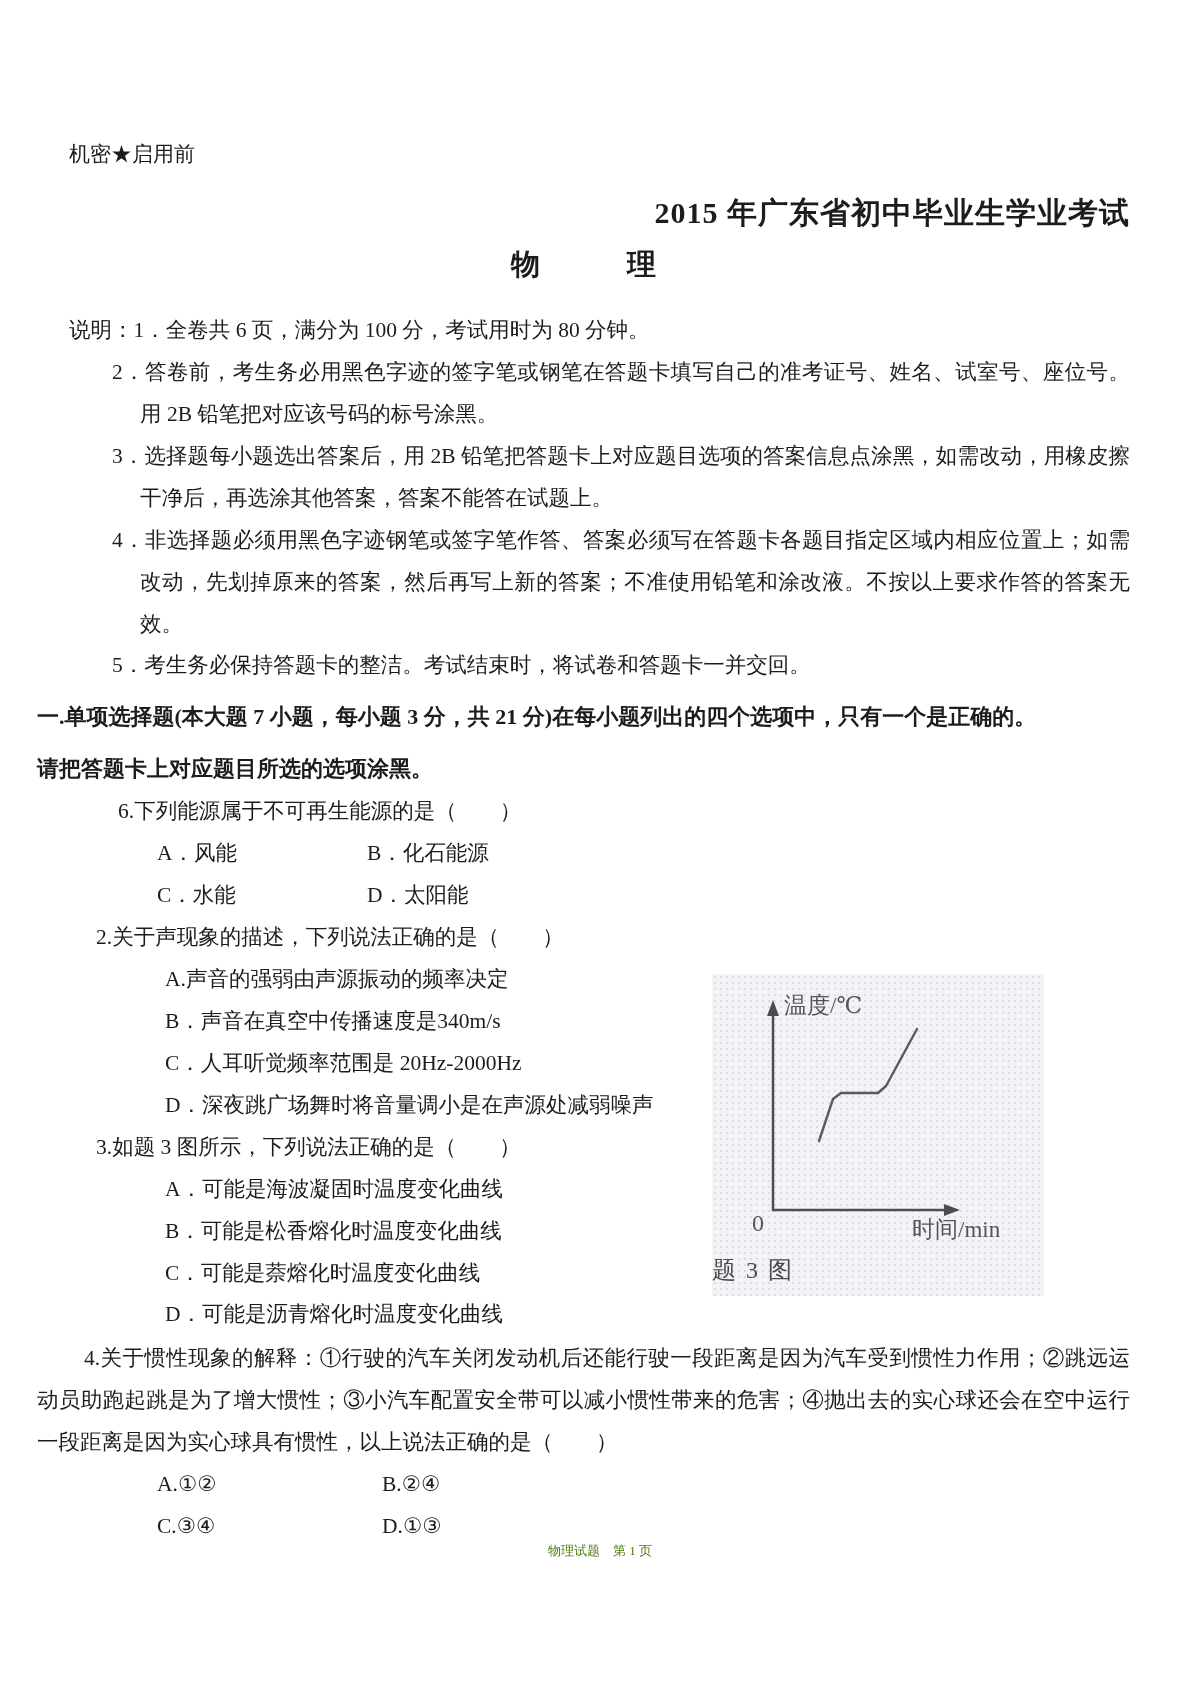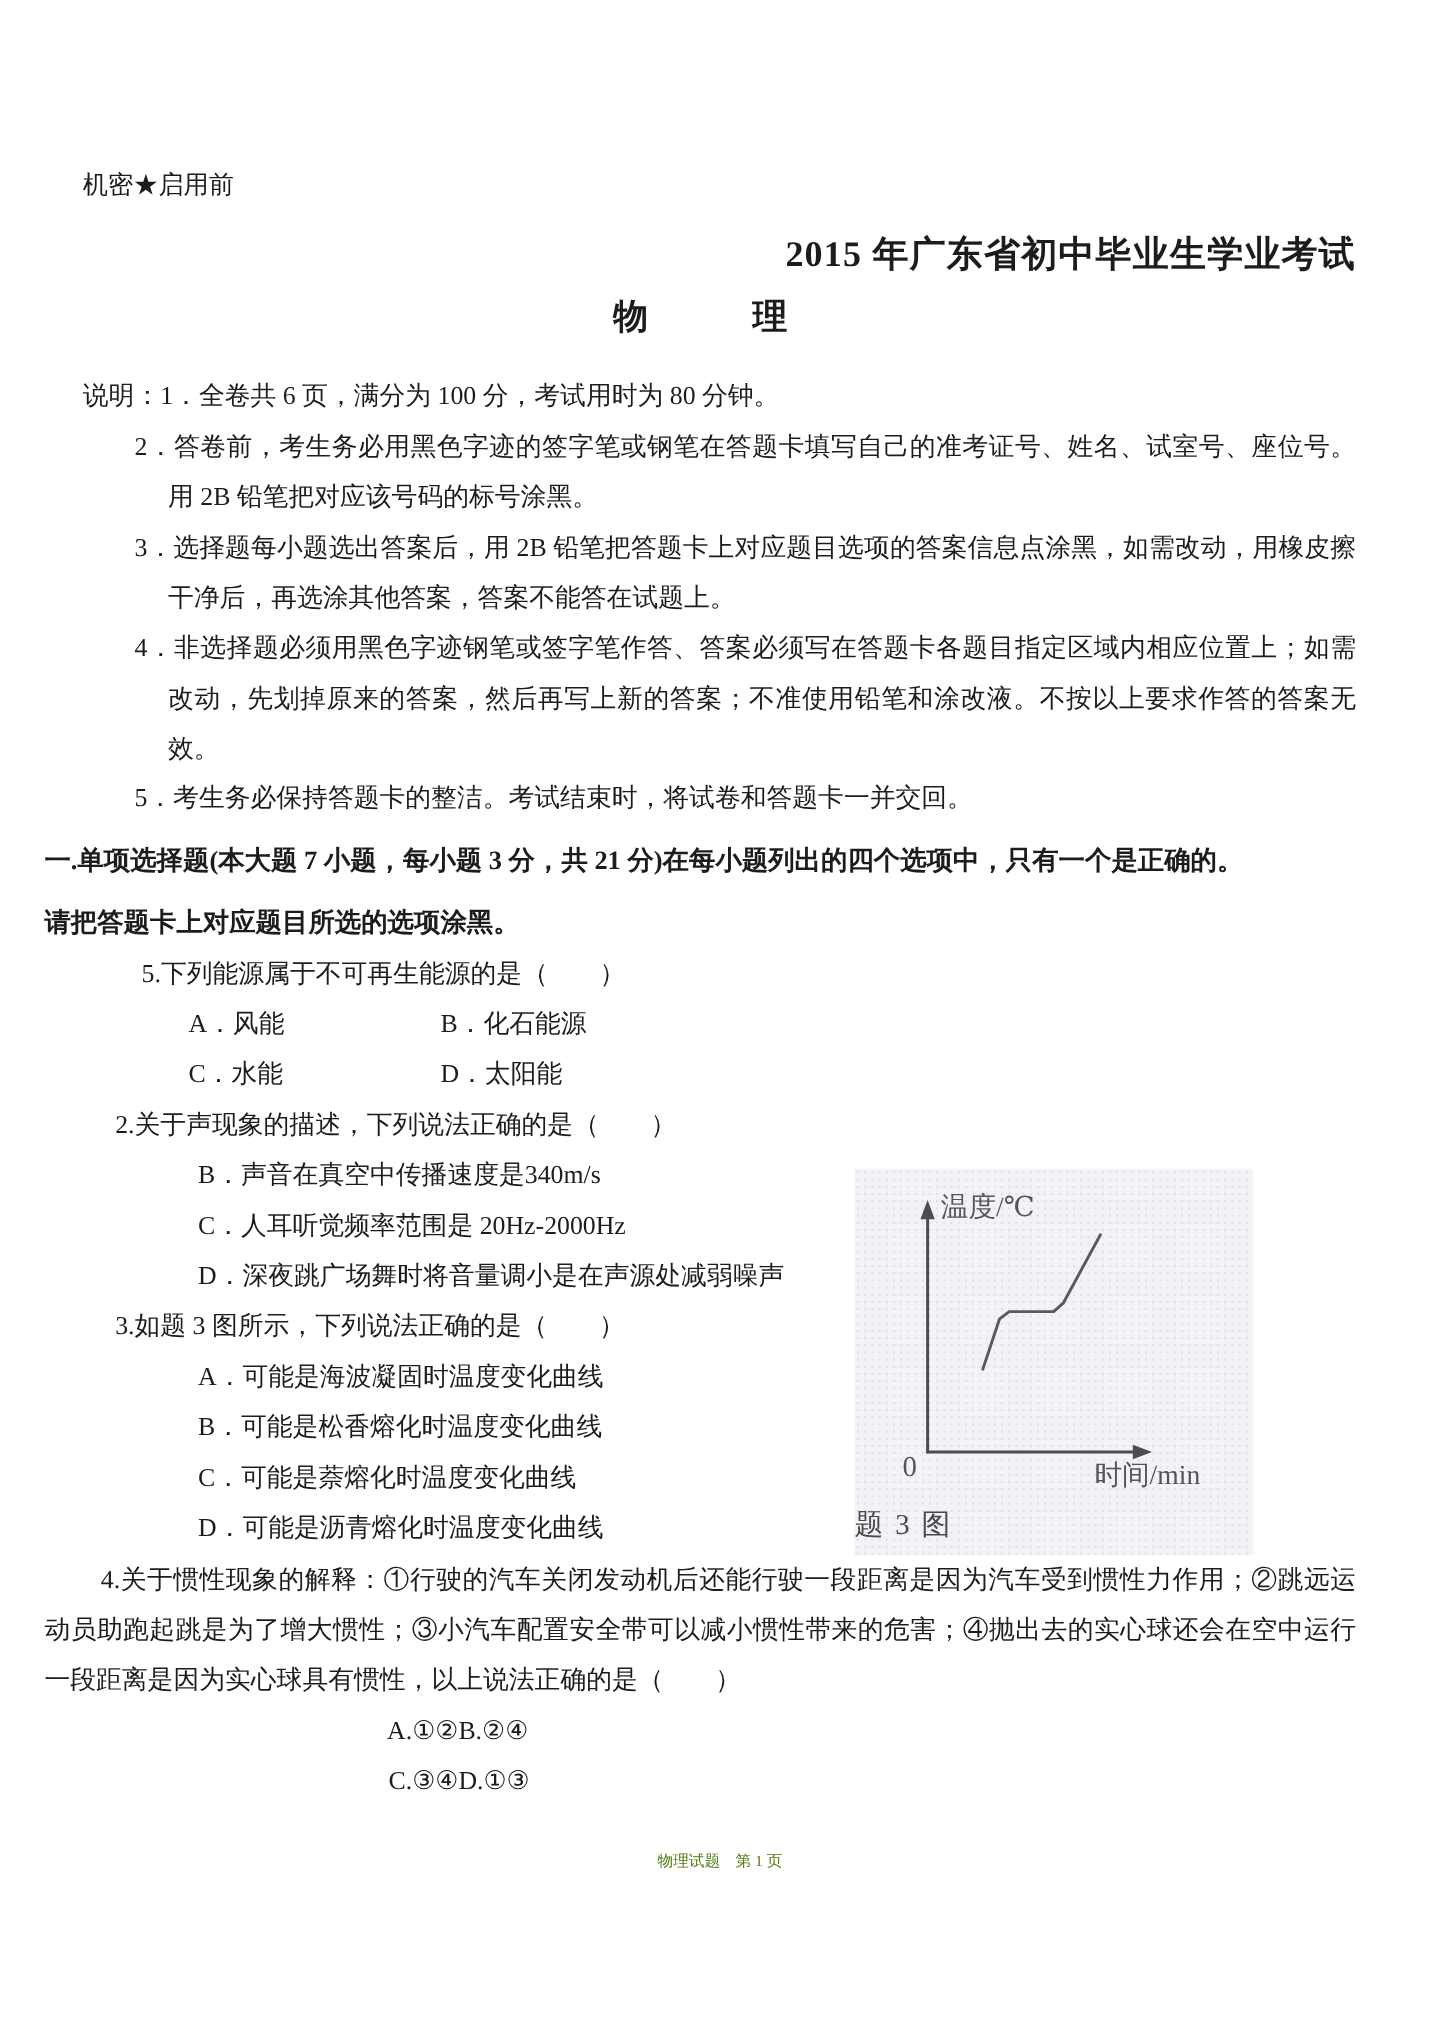--- a/index.html
+++ b/index.html
@@ -20,21 +20,21 @@
   .note-first{margin-left:32px;}
   .note-item{margin:0;padding-left:103px;text-indent:-28px;text-align:justify;}
   .sec-head{font-weight:bold;font-size:22px;line-height:2.0;text-align:justify;margin-top:8px;}
   .q{font-size:21.5px;line-height:1.95;}
   .stem-indent-a{margin-left:81px;}
   .stem-indent-b{margin-left:59px;}
   .optrow{display:flex;}
   .optrow .o1{margin-left:120px;width:210px;}
   .opt-single{margin-left:128px;}
   .q4-stem{text-align:justify;text-indent:47px;margin-top:2px;}
-  .optrow4 .o1{width:225px;text-align:right;}
+  .optrow4 .o1{width:225px;}
   .fig3{
     position:absolute;left:712px;top:974px;width:332px;height:322px;
     margin:0;
     background-color:#f3f2f6;
     background-image:radial-gradient(#dddbe6 1px, rgba(0,0,0,0) 1px);
     background-size:6px 6px;
     color:#4a4a4a;
   }
   .fig3 svg{position:absolute;left:0;top:0;}
   .fig-ylabel{position:absolute;left:72px;top:16px;font-size:23px;color:#555;}
@@ -58,33 +58,34 @@
     <p class="note-item">2．答卷前，考生务必用黑色字迹的签字笔或钢笔在答题卡填写自己的准考证号、姓名、试室号、座位号。用 2B 铅笔把对应该号码的标号涂黑。</p>
     <p class="note-item">3．选择题每小题选出答案后，用 2B 铅笔把答题卡上对应题目选项的答案信息点涂黑，如需改动，用橡皮擦干净后，再选涂其他答案，答案不能答在试题上。</p>
     <p class="note-item">4．非选择题必须用黑色字迹钢笔或签字笔作答、答案必须写在答题卡各题目指定区域内相应位置上；如需改动，先划掉原来的答案，然后再写上新的答案；不准使用铅笔和涂改液。不按以上要求作答的答案无效。</p>
     <p class="note-item">5．考生务必保持答题卡的整洁。考试结束时，将试卷和答题卡一并交回。</p>
   </div>
 
   <div class="sec-head">一.单项选择题(本大题 7 小题，每小题 3 分，共 21 分)在每小题列出的四个选项中，只有一个是正确的。</div>
   <div class="sec-head">请把答题卡上对应题目所选的选项涂黑。</div>
 
   <div class="q">
-    <div class="stem-indent-a">5.下列能源属于不可再生能源的是（　　）</div>
+    <div class="stem-indent-a">6.下列能源属于不可再生能源的是（　　）</div>
     <div class="optrow">
       <span class="o1">A．风能</span>
       <span>B．化石能源</span>
     </div>
     <div class="optrow">
       <span class="o1">C．水能</span>
       <span>D．太阳能</span>
     </div>
   </div>
 
   <div class="q">
     <div class="stem-indent-b">2.关于声现象的描述，下列说法正确的是（　　）</div>
+    <div class="opt-single">A.声音的强弱由声源振动的频率决定</div>
     <div class="opt-single">B．声音在真空中传播速度是340m/s</div>
     <div class="opt-single">C．人耳听觉频率范围是 20Hz-2000Hz</div>
     <div class="opt-single">D．深夜跳广场舞时将音量调小是在声源处减弱噪声</div>
   </div>
 
   <div class="q">
     <div class="stem-indent-b">3.如题 3 图所示，下列说法正确的是（　　）</div>
     <div class="opt-single">A．可能是海波凝固时温度变化曲线</div>
     <div class="opt-single">B．可能是松香熔化时温度变化曲线</div>
     <div class="opt-single">C．可能是萘熔化时温度变化曲线</div>

